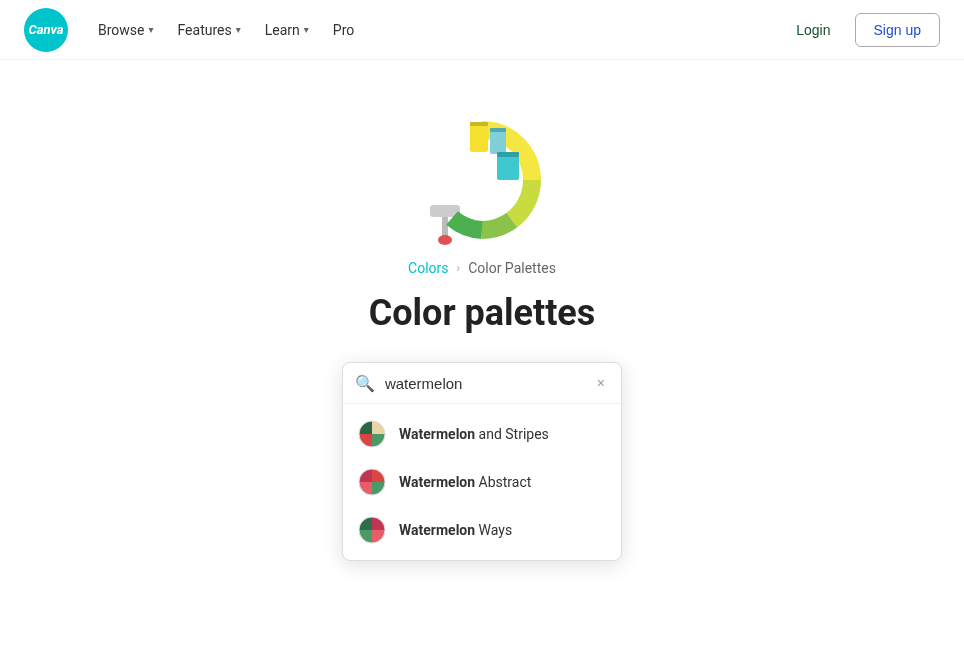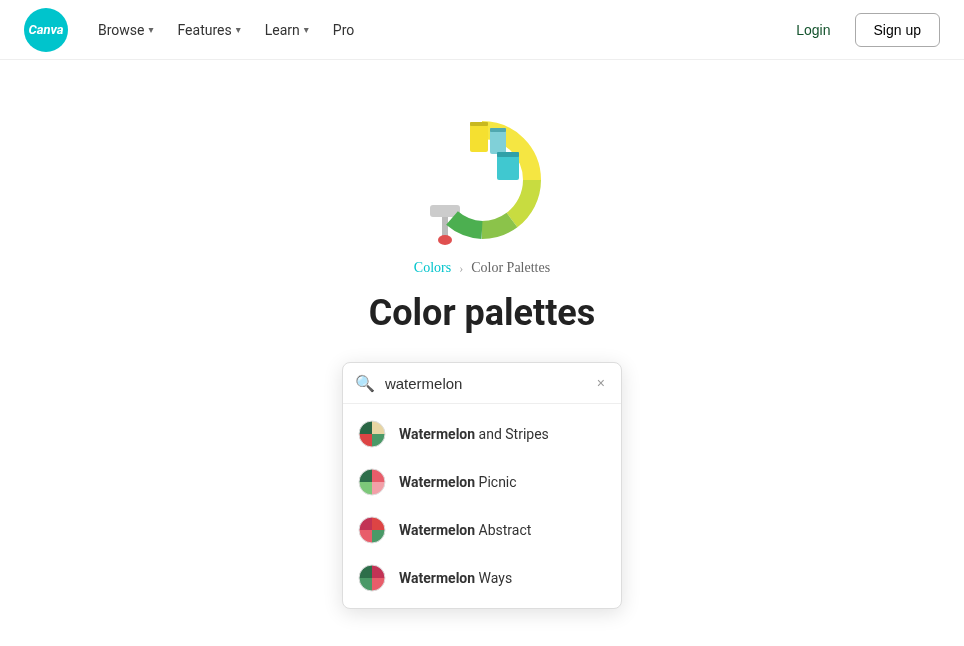--- a/index.html
+++ b/index.html
@@ -54,21 +54,21 @@
     .btn-login {
       font-size: 14px;
       color: #14532d;
       background: none;
       border: none;
       cursor: pointer;
       padding: 8px 12px;
     }
     .btn-signup {
       font-size: 14px;
-      color: #000000;
+      color: #1d4ed8;
       background: #fff;
       border: 1.5px solid #aaa;
       border-radius: 6px;
       cursor: pointer;
       padding: 8px 18px;
     }
 
     
     .main {
       display: flex;
@@ -78,21 +78,20 @@
     }
 
     
     .breadcrumb {
       display: flex;
       align-items: center;
       gap: 8px;
       font-size: 14px;
       color: #666;
       margin-bottom: 16px;
-      font-family: Liberation Serif, serif;
     }
     .breadcrumb a {
       color: #00c4cc;
       text-decoration: none;
     }
     .breadcrumb .sep { color: #aaa; font-size: 12px; }
     .breadcrumb .current { color: #666; }
 
     
     .page-title {
@@ -244,32 +243,20 @@
             <div class="suggestion-icon">
               <svg width="30" height="30" viewBox="0 0 30 30">
                 <path d="M15,15 L15,2 A13,13 0 0,1 28,15 Z" fill="#e8d5a3"></path>
                 <path d="M15,15 L28,15 A13,13 0 0,1 15,28 Z" fill="#4a9967"></path>
                 <path d="M15,15 L15,28 A13,13 0 0,1 2,15.000000000000002 Z" fill="#d44"></path>
                 <path d="M15,15 L2,15.000000000000002 A13,13 0 0,1 14.999999999999998,2 Z" fill="#2a6645"></path>
                 <circle cx="15" cy="15" r="13" fill="none" stroke="#ddd" stroke-width="1"></circle>
               </svg>
             </div>
             <span class="suggestion-text"><strong>Watermelon</strong> and Stripes</span>
-          </div>
-          <div class="suggestion-item">
-            <div class="suggestion-icon">
-              <svg width="30" height="30" viewBox="0 0 30 30">
-                <path d="M15,15 L15,2 A13,13 0 0,1 28,15 Z" fill="#e85d6a"></path>
-                <path d="M15,15 L28,15 A13,13 0 0,1 15,28 Z" fill="#f2a0a8"></path>
-                <path d="M15,15 L15,28 A13,13 0 0,1 2,15.000000000000002 Z" fill="#7dc87a"></path>
-                <path d="M15,15 L2,15.000000000000002 A13,13 0 0,1 14.999999999999998,2 Z" fill="#2d6e4a"></path>
-                <circle cx="15" cy="15" r="13" fill="none" stroke="#ddd" stroke-width="1"></circle>
-              </svg>
-            </div>
-            <span class="suggestion-text"><strong>Watermelon</strong> Picnic</span>
           </div>
           <div class="suggestion-item">
             <div class="suggestion-icon">
               <svg width="30" height="30" viewBox="0 0 30 30">
                 <path d="M15,15 L15,2 A13,13 0 0,1 28,15 Z" fill="#d44"></path>
                 <path d="M15,15 L28,15 A13,13 0 0,1 15,28 Z" fill="#4a9967"></path>
                 <path d="M15,15 L15,28 A13,13 0 0,1 2,15.000000000000002 Z" fill="#e85d6a"></path>
                 <path d="M15,15 L2,15.000000000000002 A13,13 0 0,1 14.999999999999998,2 Z" fill="#c23355"></path>
                 <circle cx="15" cy="15" r="13" fill="none" stroke="#ddd" stroke-width="1"></circle>
               </svg>

